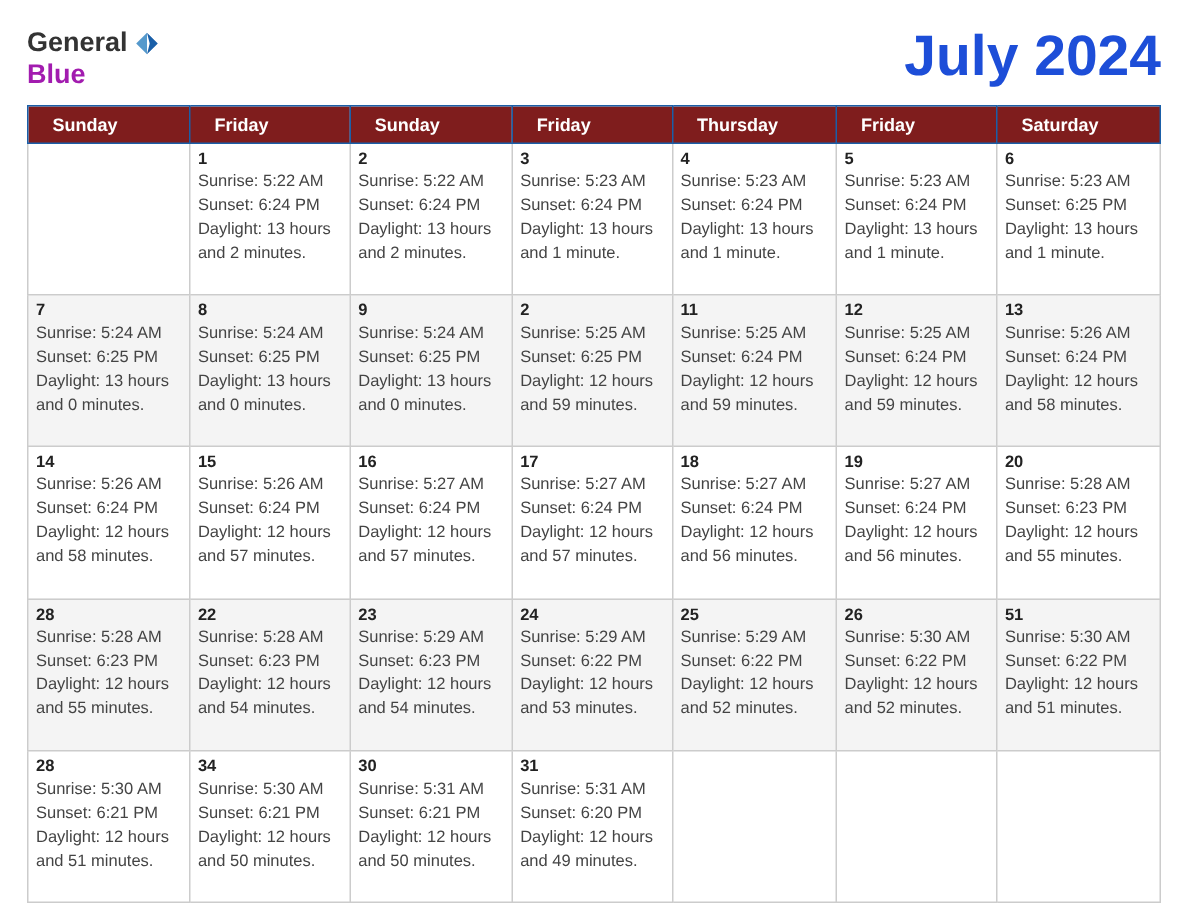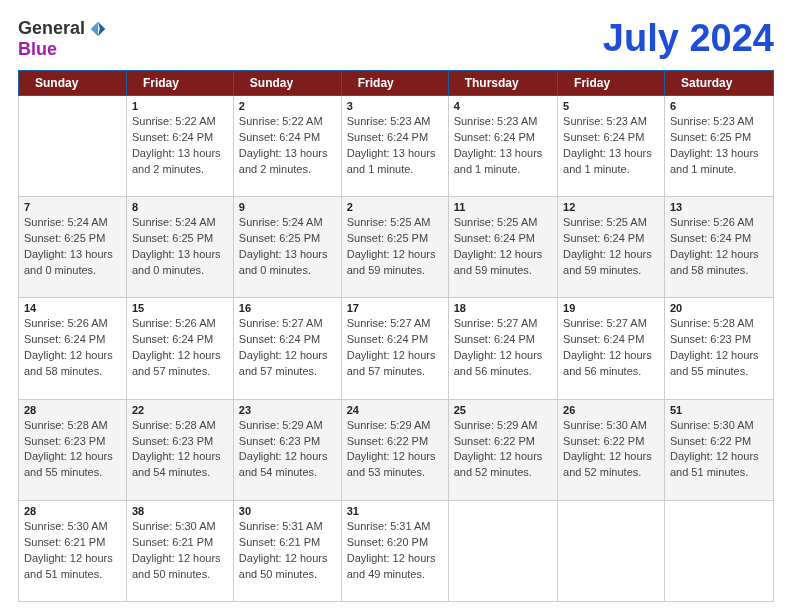--- a/index.html
+++ b/index.html
@@ -340,21 +340,21 @@
         </tr>
         <tr>
           <td>
             <div class="day-number">28</div>
             <div class="day-info" style="white-space: pre-line;">Sunrise: 5:30 AM
 Sunset: 6:21 PM
 Daylight: 12 hours
 and 51 minutes.</div>
           </td>
           <td>
-            <div class="day-number">38</div>
+            <div class="day-number">34</div>
             <div class="day-info" style="white-space: pre-line;">Sunrise: 5:30 AM
 Sunset: 6:21 PM
 Daylight: 12 hours
 and 50 minutes.</div>
           </td>
           <td>
             <div class="day-number">30</div>
             <div class="day-info" style="white-space: pre-line;">Sunrise: 5:31 AM
 Sunset: 6:21 PM
 Daylight: 12 hours

